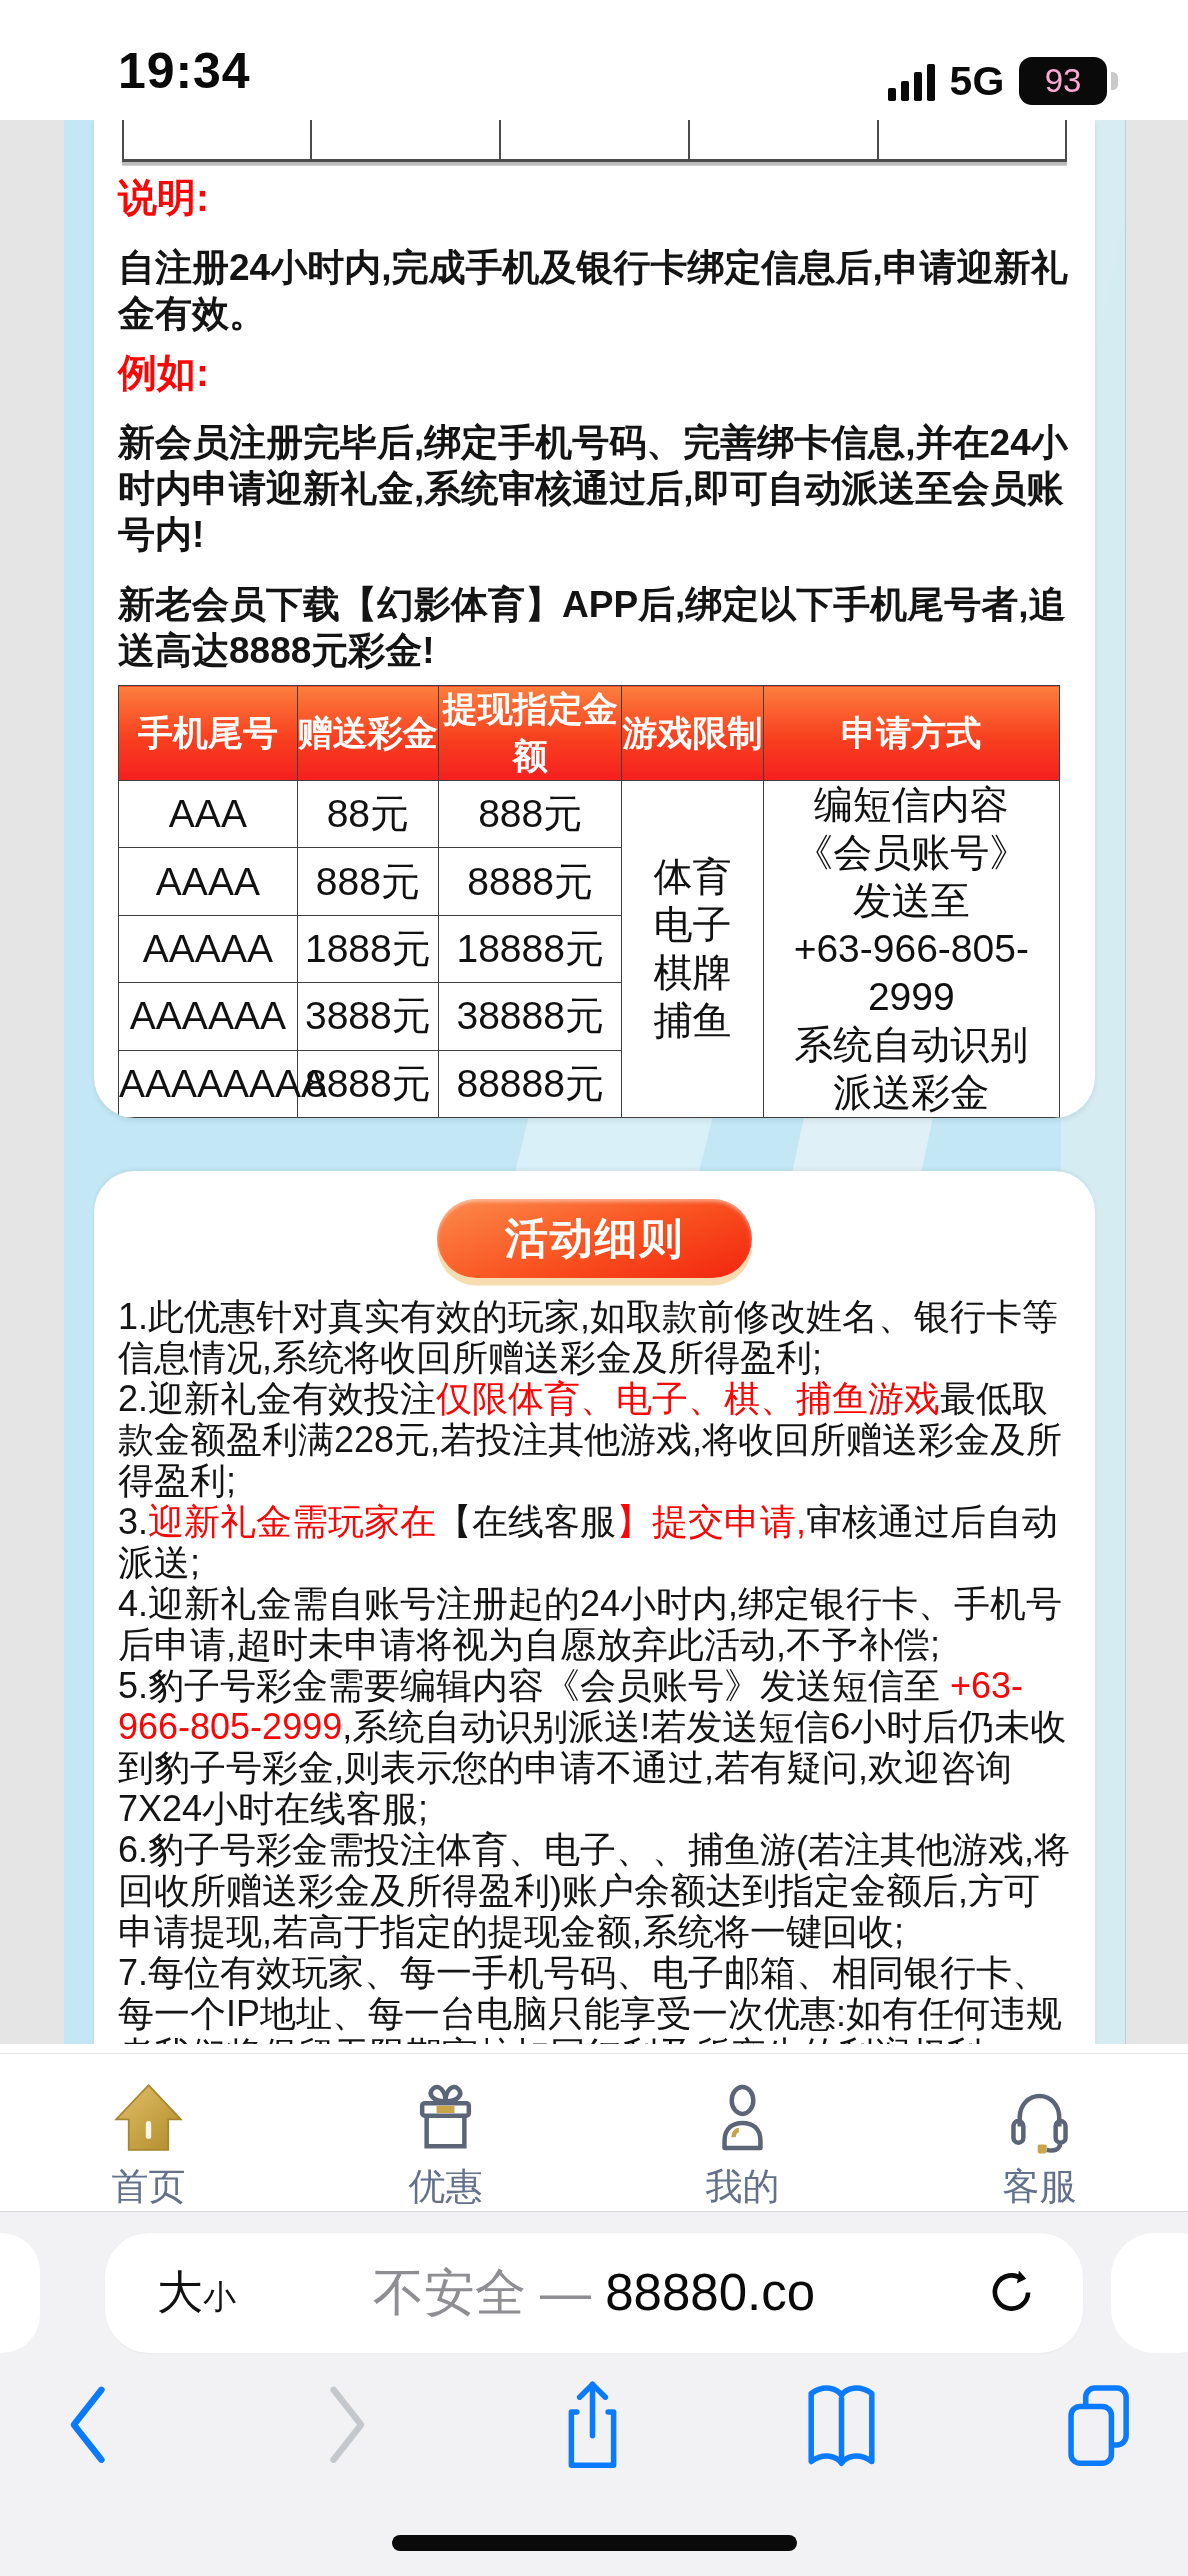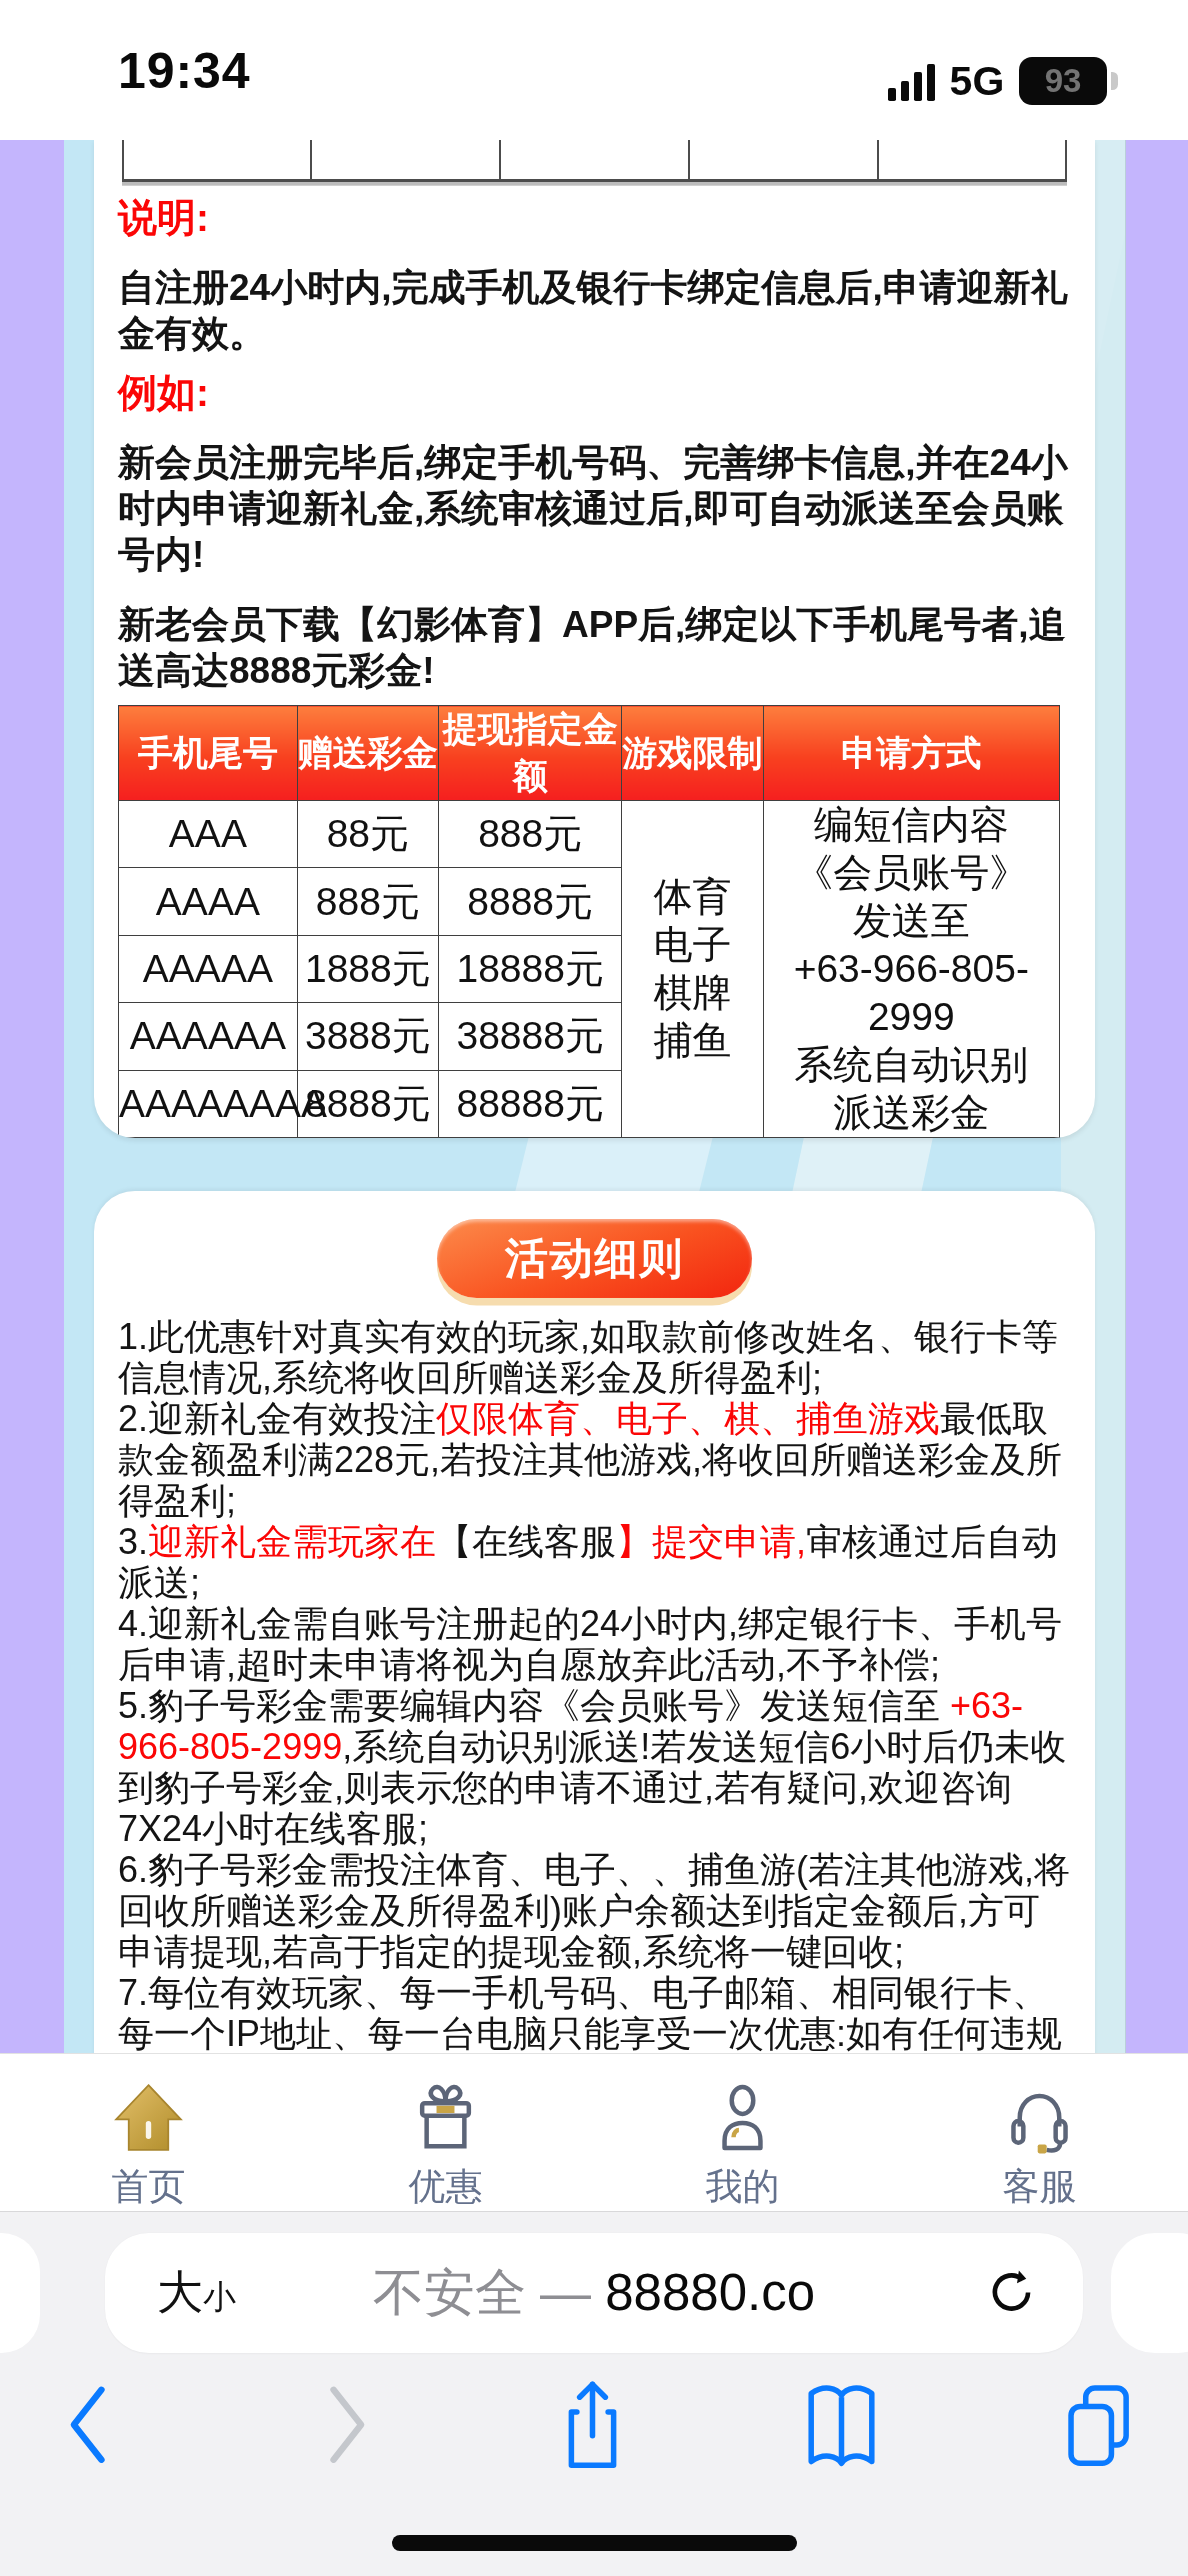--- a/index.html
+++ b/index.html
@@ -11,25 +11,25 @@
     display:flex;align-items:center;justify-content:space-between;padding:13px 81px 0 118px;box-sizing:border-box;}
   .sb-time{font-size:50px;font-weight:700;color:#0a0a0a;letter-spacing:0.9px;}
   .sb-right{display:flex;align-items:center;gap:14.7px;margin-top:20px;}
   .sb-signal{display:flex;align-items:flex-end;gap:4.6px;height:39px;}
   .sb-signal i{display:block;width:8.3px;background:#0a0a0a;border-radius:1.8px;}
   .sb-signal i:nth-child(1){height:13px}.sb-signal i:nth-child(2){height:20px}
   .sb-signal i:nth-child(3){height:28.6px}.sb-signal i:nth-child(4){height:37px}
   .sb-net{font-size:41px;font-weight:600;color:#0a0a0a;}
   .sb-batt{position:relative;width:88px;height:48px;background:#0a0a0a;border-radius:13px;
     display:flex;align-items:center;justify-content:center;}
-  .sb-batt span{color:#737373;font-size:33px;font-weight:700;}
+  .sb-batt span{color:#f9a8d4;font-size:33px;font-weight:400;}
   .sb-batt .nub{position:absolute;right:-11px;top:14.7px;width:7.4px;height:18.4px;background:#c9c9c9;border-radius:0 5.5px 5.5px 0;}
 
   
-  .viewport{position:absolute;top:140px;left:0;width:1188px;height:1924px;background:#c4b5fd;overflow:hidden;}
+  .viewport{position:absolute;top:120px;left:0;width:1188px;height:1924px;background:#e5e5e5;overflow:hidden;}
   .page-bg{position:absolute;top:0;left:64px;width:1061px;height:100%;background:#c3e7f5;overflow:hidden;border-right:0.9px solid #b9cfd9;}
   .page-bg .streak1{position:absolute;top:-74px;left:571px;width:184px;height:1290px;background:rgba(255,255,255,.38);transform:skewX(-14deg);}
   .page-bg .streak2{position:absolute;top:-74px;left:811px;width:129px;height:1474px;background:rgba(230,244,248,.8);transform:skewX(-12deg);}
   .page-bg .streak3{position:absolute;top:0;right:0;width:64px;height:100%;background:rgba(214,236,242,.9);}
 
   .card{position:absolute;left:94px;width:1001px;background:#fff;box-sizing:border-box;}
   .card1{top:0;height:998px;border-radius:0 0 41px 41px;padding:0 24px;overflow:hidden;box-shadow:0 2.8px 5.5px rgba(0,0,0,.08);}
   .card2{top:1051px;height:1198px;border-radius:41px 41px 0 0;padding:0 24px;box-shadow:0 -1.8px 4.6px rgba(0,0,0,.06);}
 
   

